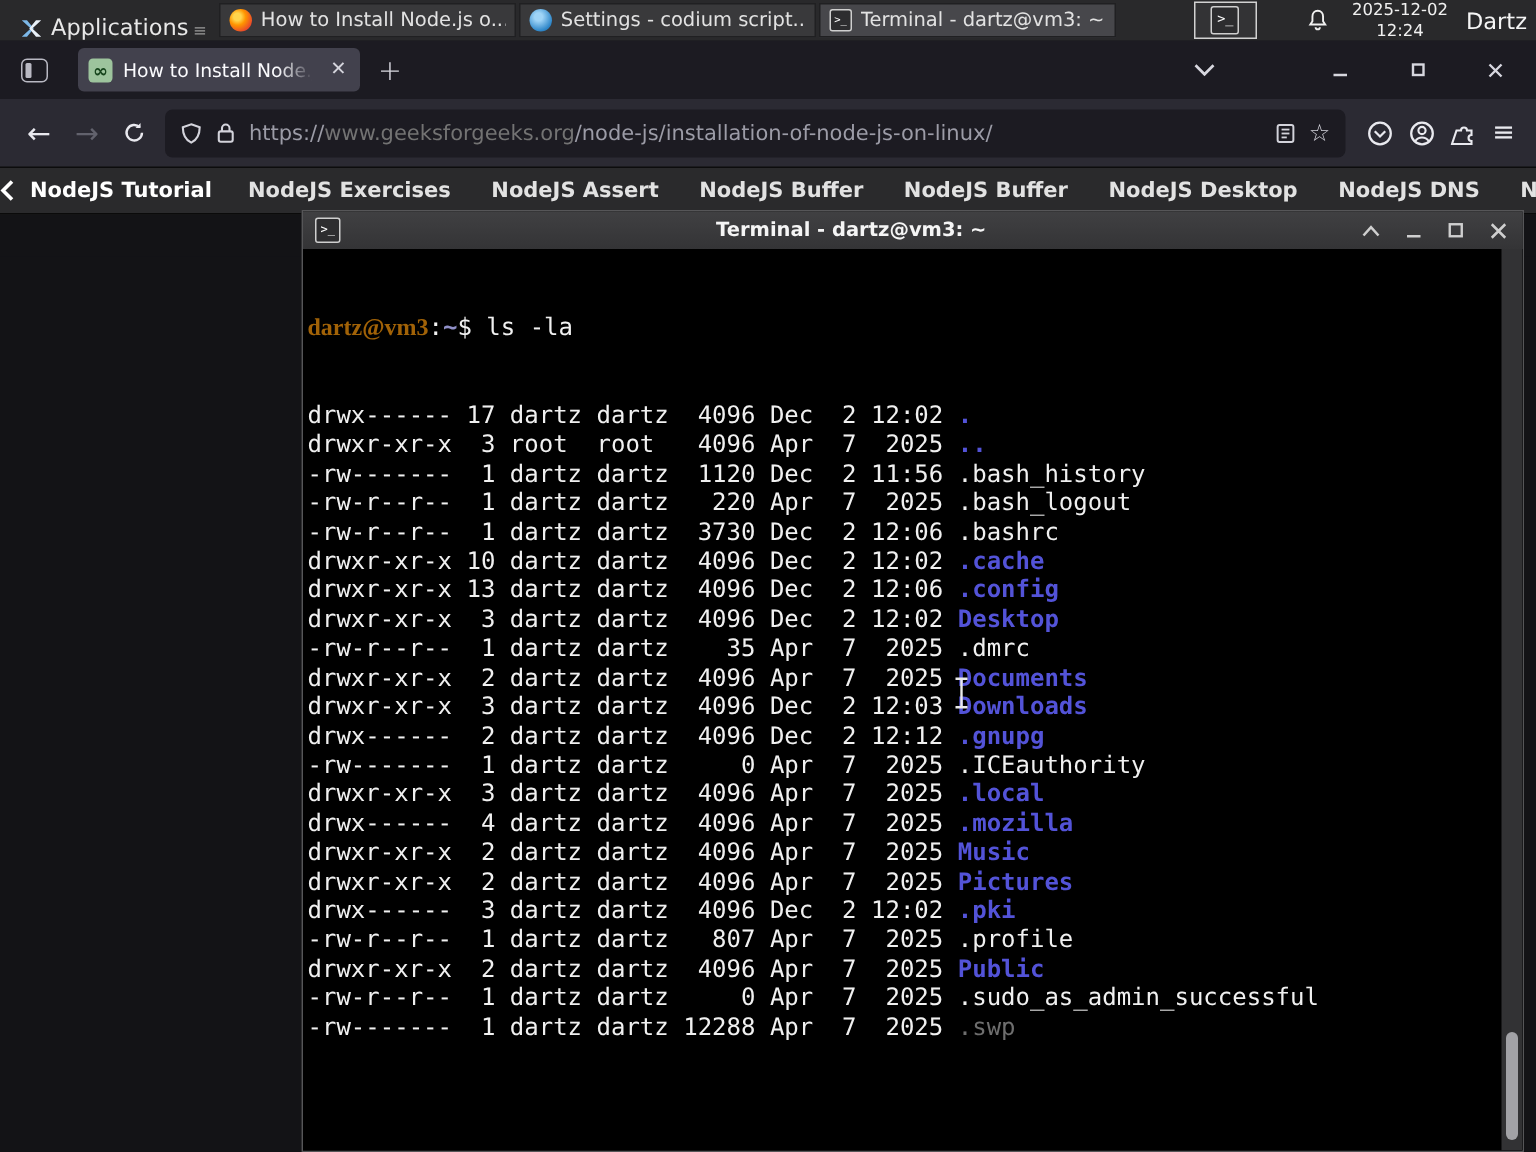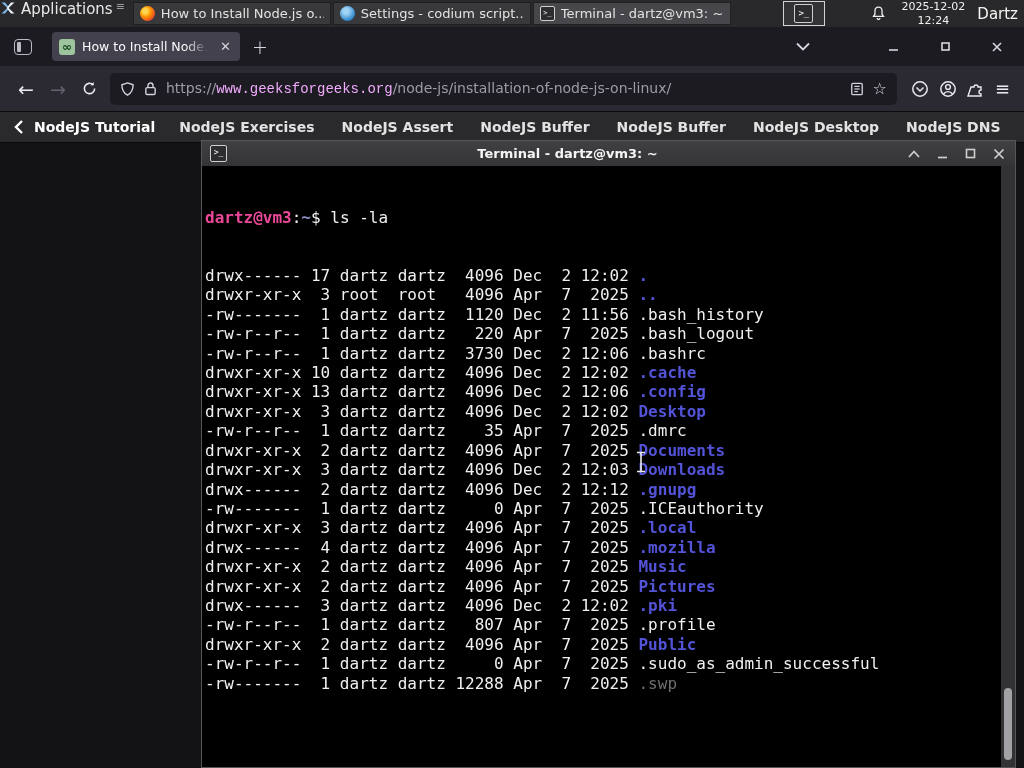--- a/index.html
+++ b/index.html
@@ -2,21 +2,21 @@
 <html><head>
 <meta charset="utf-8">
 <style>
   * { margin:0; padding:0; box-sizing:border-box; }
   html,body { width:1024px; height:768px; overflow:hidden; background:#000; }
   body { font-family:"DejaVu Sans", "Liberation Sans", sans-serif; }
   #stage { position:relative; width:1024px; height:768px; overflow:hidden; background:#131316; }
 
   
   #panel { position:absolute; left:0; top:0; width:1024px; height:27px; background:#29292b; display:flex; align-items:center; z-index:20; }
-  .apps-btn { display:flex; align-items:flex-start; gap:5px; padding:0 6px 0 0; height:27px; color:#e8e8e8; font-size:15px; }
+  .apps-btn { display:flex; align-items:flex-end; gap:5px; padding:0 6px 0 13px; height:27px; color:#e8e8e8; font-size:15px; }
   .apps-menu-glyph { color:#9a9a9a; font-size:11px; margin-left:-2px; }
   .winbtn { display:flex; align-items:center; gap:6px; width:198px; height:23px; margin-left:2px; background:#39393b; border:1px solid #202022; padding:0 6px; color:#e2e2e2; font-size:13px; overflow:hidden; white-space:nowrap; }
   .winbtn.active { background:#47474b; }
   .winbtn .lbl { overflow:hidden; white-space:nowrap; }
   .ff-ico { width:15px; height:15px; border-radius:50%; background:radial-gradient(circle at 35% 35%, #ffd54d 0 18%, #ff9500 40%, #e8482b 75%, #b5306e 100%); flex:none; }
   .cod-ico { width:15px; height:15px; border-radius:50%; background:radial-gradient(circle at 40% 35%, #9fd4f7 0 20%, #2f87c9 70%, #1c5f96 100%); flex:none; }
   .term-ico { width:15px; height:15px; background:#2d2d2f; border:1px solid #cfcfcf; border-radius:2px; color:#fff; font-size:7px; line-height:12px; text-align:center; font-family:"DejaVu Sans Mono",monospace; flex:none; }
   .tray-box { width:42px; height:25px; margin-left:52px; border:1px solid #d2d2d2; background:#333335; display:flex; align-items:center; justify-content:center; }
   .tray-box .term-ico { width:19px; height:19px; font-size:9px; line-height:16px; }
   #panel .spacer { flex:1; }
@@ -37,46 +37,46 @@
   #tabbar .spacer { flex:1; }
   .icobtn { display:flex; align-items:center; justify-content:center; width:30px; height:28px; border-radius:4px; color:#d7d7df; }
   .alltabs { margin-right:60px; }
   .winctl { display:flex; align-items:center; gap:22px; margin-right:12px; }
 
   #toolbar { height:46px; background:#2b2a33; border-bottom:1px solid #0c0c0d; display:flex; align-items:center; padding:0 10px; }
   .navarr { font-size:19px; color:#e9e9ef; width:32px; text-align:center; }
   .navarr.disabled { color:#62626d; }
   #urlbar { flex:1; height:32px; margin:0 14px 0 6px; background:#1c1b22; border-radius:5px; display:flex; align-items:center; padding:0 10px; gap:9px; }
   .urltext { flex:1; font-size:14px; color:#9c9ca7; white-space:nowrap; overflow:hidden; }
-  .urltext .host { color:#f0abfc;font-family:Liberation Mono, monospace; }
+  .urltext .host { color:#737373; }
   .tb-icons { display:flex; align-items:center; gap:10px; margin-right:4px; }
   .hamb { color:#e9e9ef; font-size:18px; }
 
   
-  #sitenav { height:31px; background:#2a2a2c; border-bottom:1px solid #0a0a0a; display:flex; align-items:center; padding-left:14px; font-size:14px; color:#e2e2e2; }
+  #sitenav { height:31px; background:#2a2a2c; border-bottom:1px solid #0a0a0a; display:flex; align-items:center; font-size:14px; color:#e2e2e2; }
   .sn-item { margin-right:27px; white-space:nowrap;font-weight:bold; }
   .sn-first { font-weight:bold; color:#fff; margin-right:24px; }
   .sn-chev { display:flex; align-items:center; margin-right:10px; }
   .gfg-ring { width:19px; height:19px; border-radius:50%; border:3px solid #2faa53; margin-left:6px; margin-right:28px; flex:none; }
   #sitenav .spacer { flex:1; }
 
   #pagecontent { position:absolute; left:0; top:144px; width:1024px; height:624px; background:#131316; }
 
   
   #terminal { position:absolute; left:201px; top:140px; width:815px; height:628px; border:1px solid #565658; background:#000; z-index:10; display:flex; flex-direction:column; }
   #term-titlebar { height:25px; background:linear-gradient(#404042,#343436); display:flex; align-items:center; padding:0 8px; flex:none; }
   #term-titlebar .term-ico { width:17px; height:17px; font-size:8px; line-height:14px; }
   .term-title { flex:1; text-align:center; color:#f5f5f5; font-weight:bold; font-size:13px; }
   .tctl { display:flex; align-items:center; gap:17px; margin-right:2px; }
   #term-menubar { height:25px; background:#303032; display:flex; align-items:center; gap:29px; padding-left:17px; font-size:14.5px; color:#d8d8d8; flex:none; }
   #term-screen { position:relative; flex:1; background:#000; overflow:hidden; }
   #term-text { position:absolute; left:3px; top:3px; right:14px; bottom:0;
     font-family:"DejaVu Sans Mono", "Liberation Mono", monospace; font-size:16px; line-height:19.4px;
     color:#f0f0f0; white-space:pre; }
-  .p-user { color:#ec4899; font-weight:bold; }
+  .p-user { color:#a16207; font-weight:bold;font-family:Liberation Serif, serif; }
   .p-path { color:#9090c8; font-weight:bold; }
   .n-dir { color:#5353d8; font-weight:bold; }
   .n-dim { color:#6e6e6e; }
   #term-scrollbar { position:absolute; right:0; top:0; bottom:0; width:14px; background:#323234; }
   #term-thumb { position:absolute; left:3px; width:8px; bottom:7px; height:72px; background:#a2a2a6; border-radius:4px; }
   #ibeam { position:absolute; left:433px; top:285px; }
 </style>
 </head>
 <body>
 

